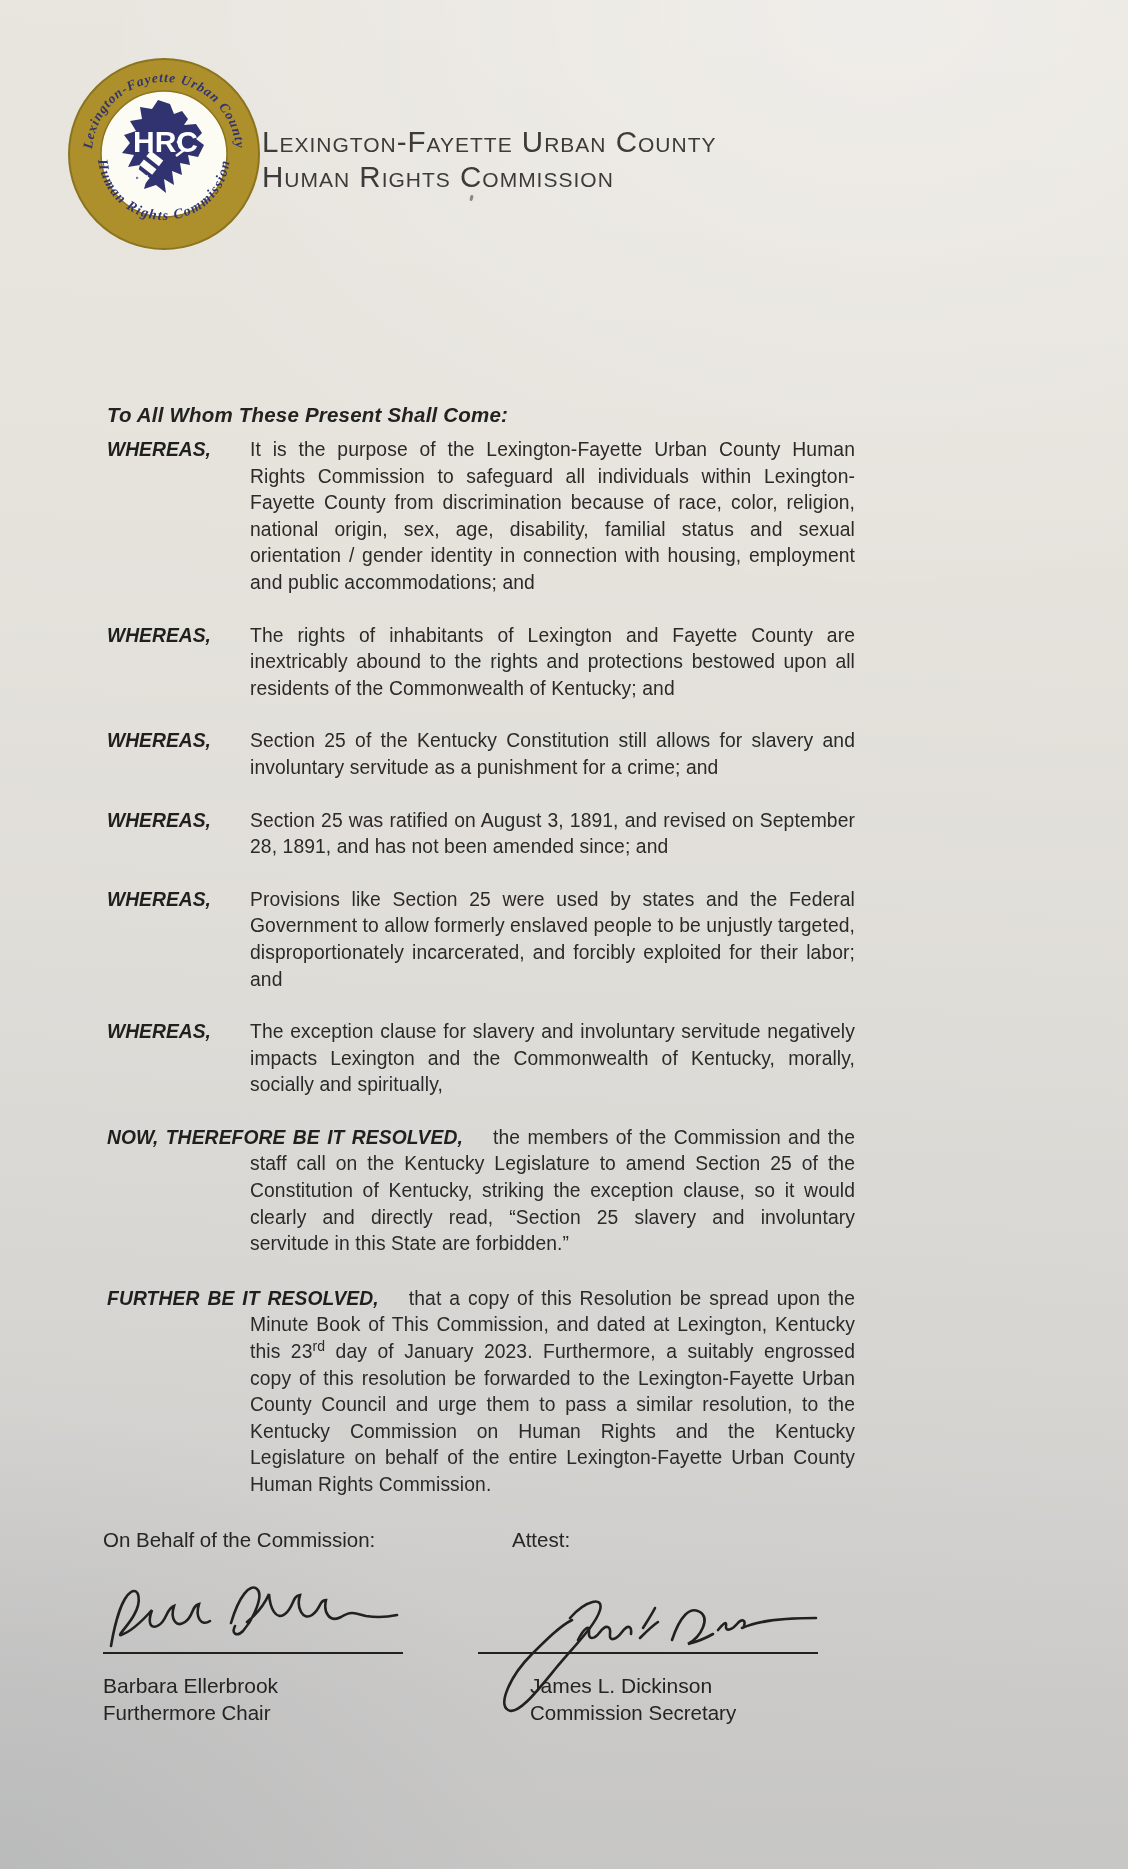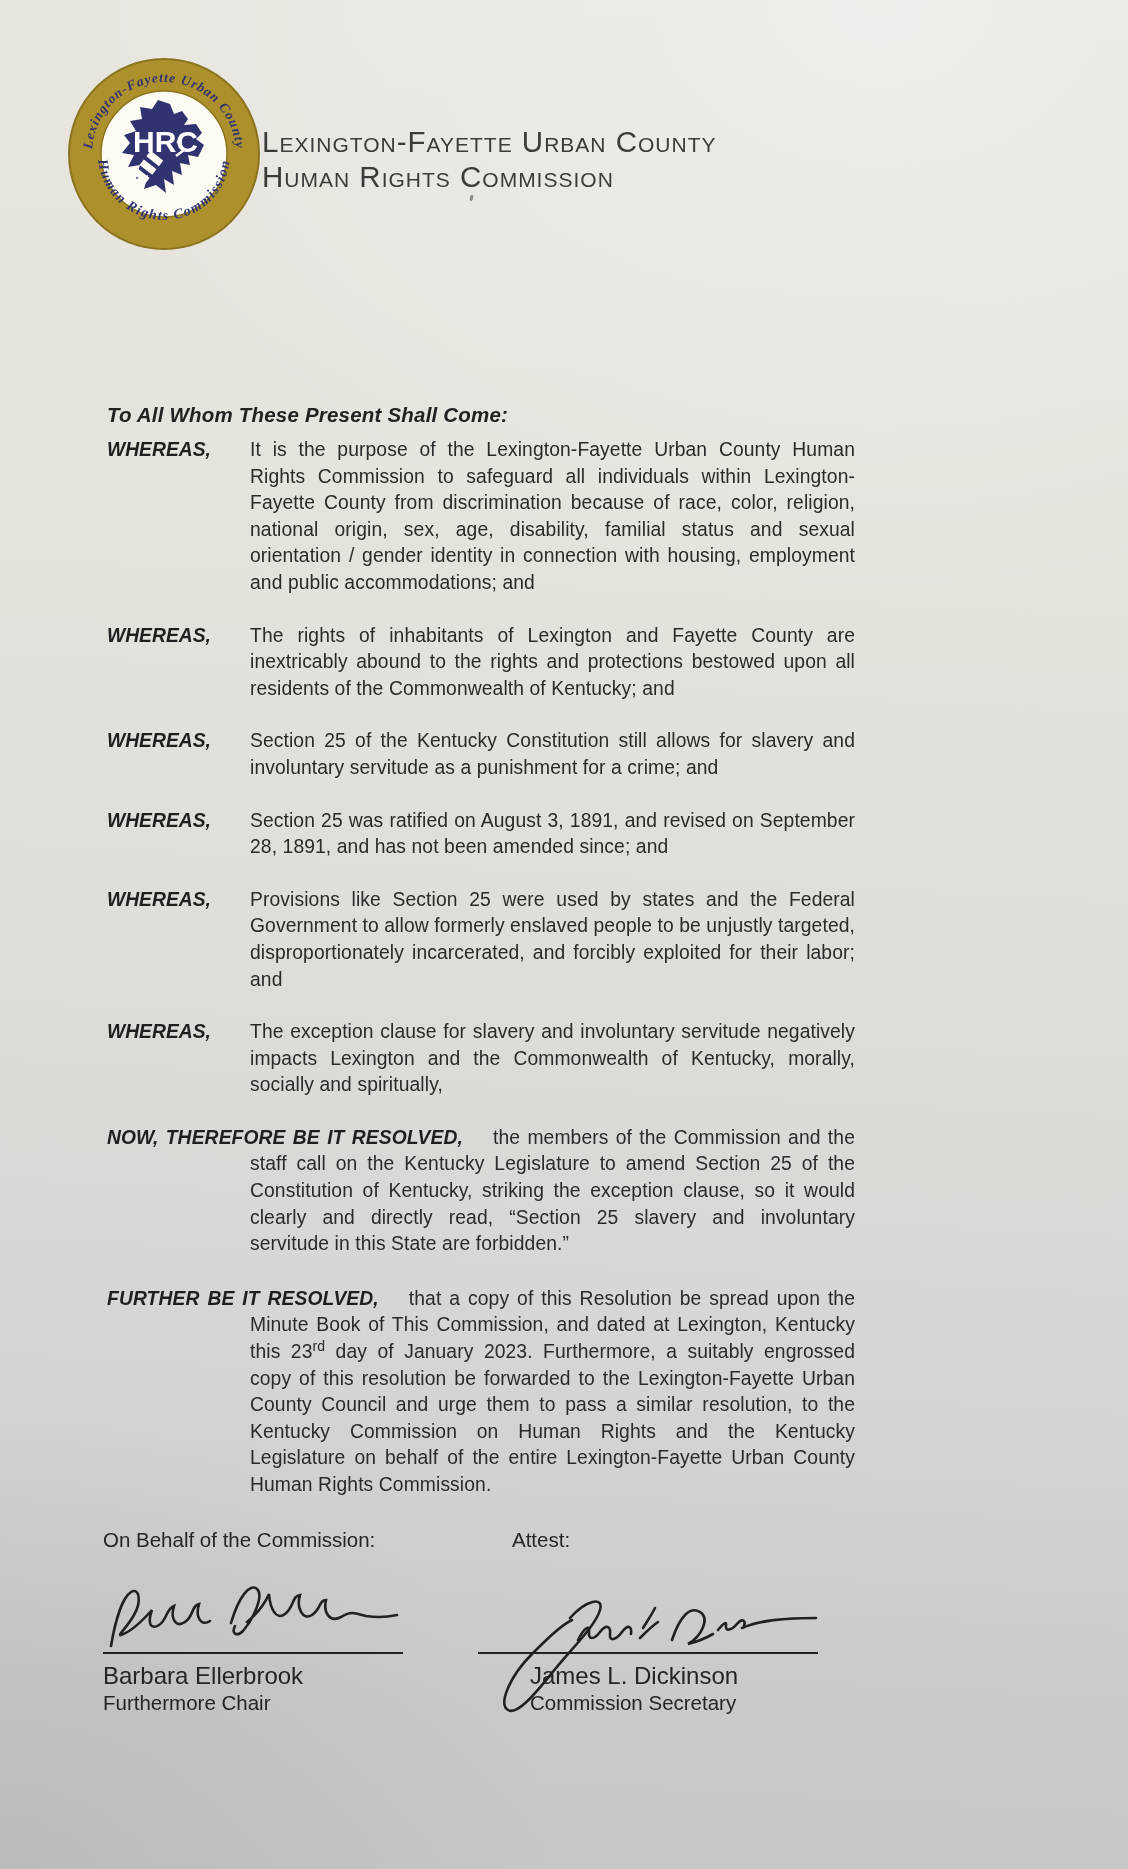--- a/index.html
+++ b/index.html
@@ -58,21 +58,21 @@
   .resolved sup{font-size:14px;line-height:0;}
   
   .sigblock{position:absolute;}
   .sig-left{left:103px;top:1528px;width:300px;}
   .sig-right{left:478px;top:1528px;width:340px;}
   .sig-heading{font-size:20.5px;color:#262624;}
   .sig-right .sig-heading{padding-left:34px;}
   .sig-canvas{position:relative;height:100px;}
   .sig-canvas svg{position:absolute;left:0;bottom:-14px;overflow:visible;}
   .sig-line{border-top:2px solid #21211f;height:0;}
-  .sig-name{font-size:24px;line-height:27px;margin-top:8px;color:#242422;}
+  .sig-name{font-size:21px;line-height:27px;margin-top:18px;color:#242422;}
   .sig-title{font-size:20.5px;line-height:27px;color:#242422;}
   .sig-right .sig-name,.sig-right .sig-title{padding-left:52px;}
 </style>
 </head>
 <body>
 
 <div class="page">
 
   <svg class="logo" viewBox="0 0 196 196" aria-hidden="true">
     <defs>

